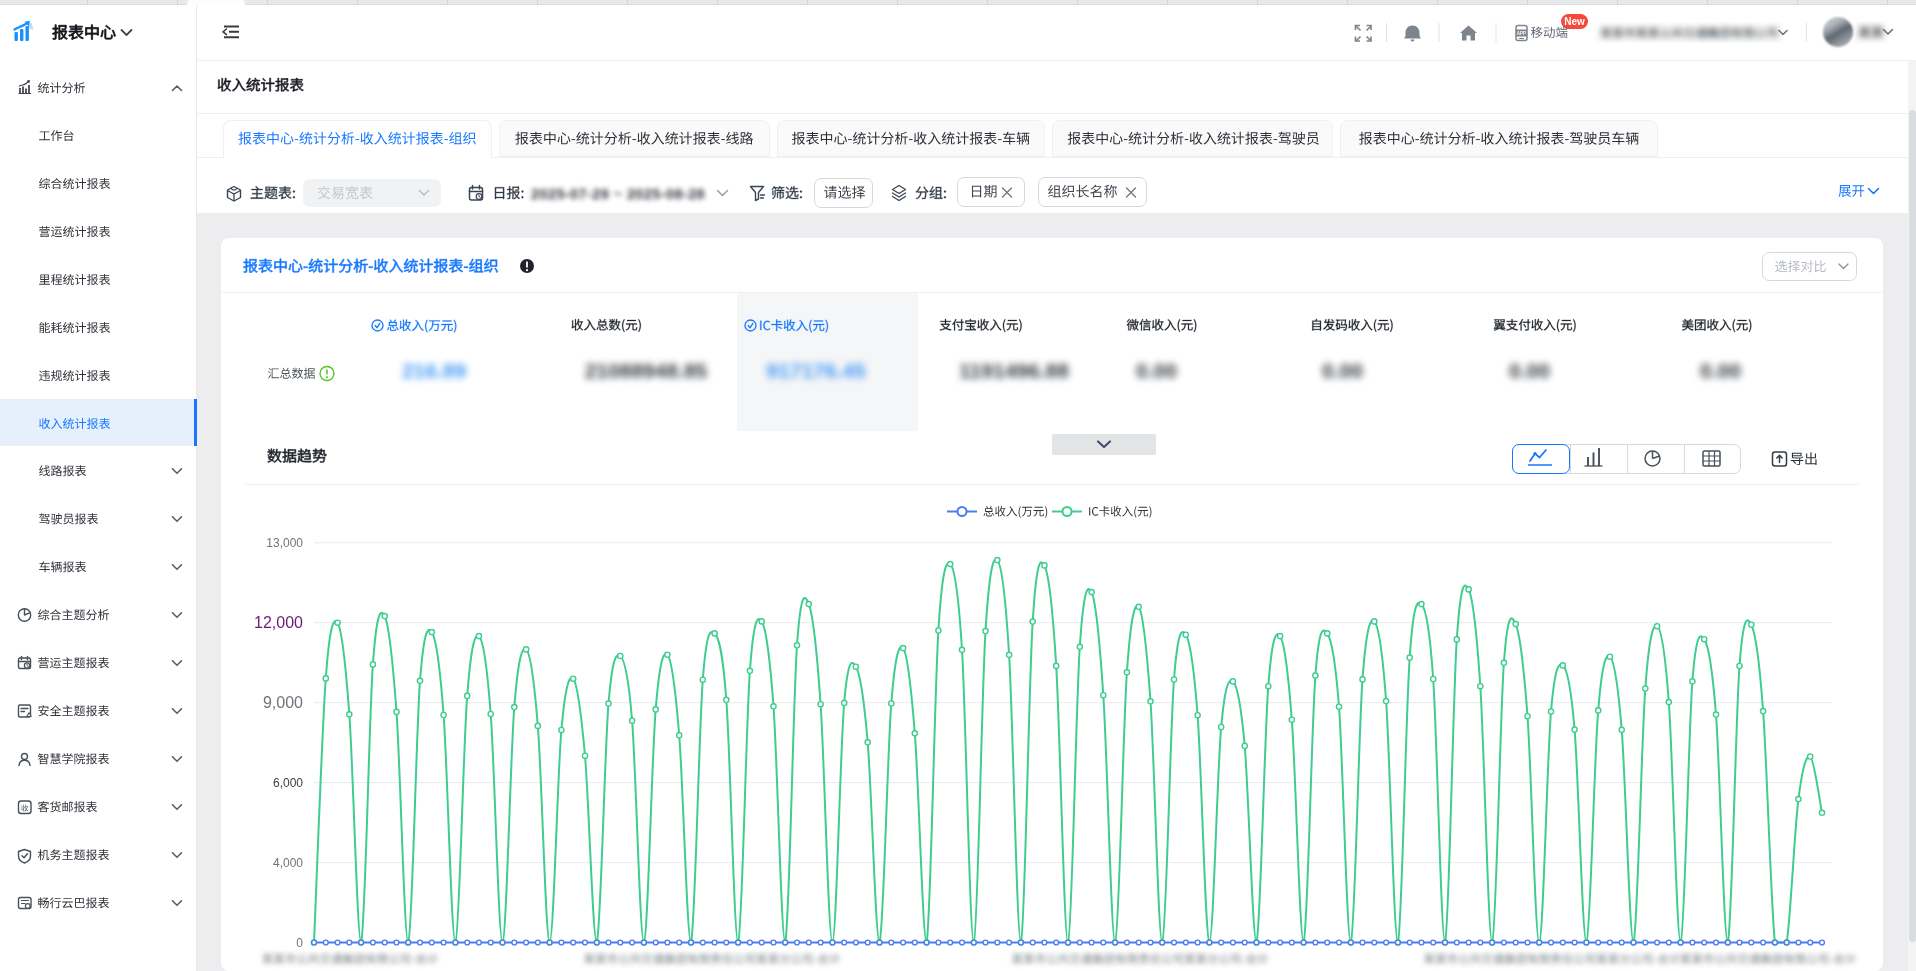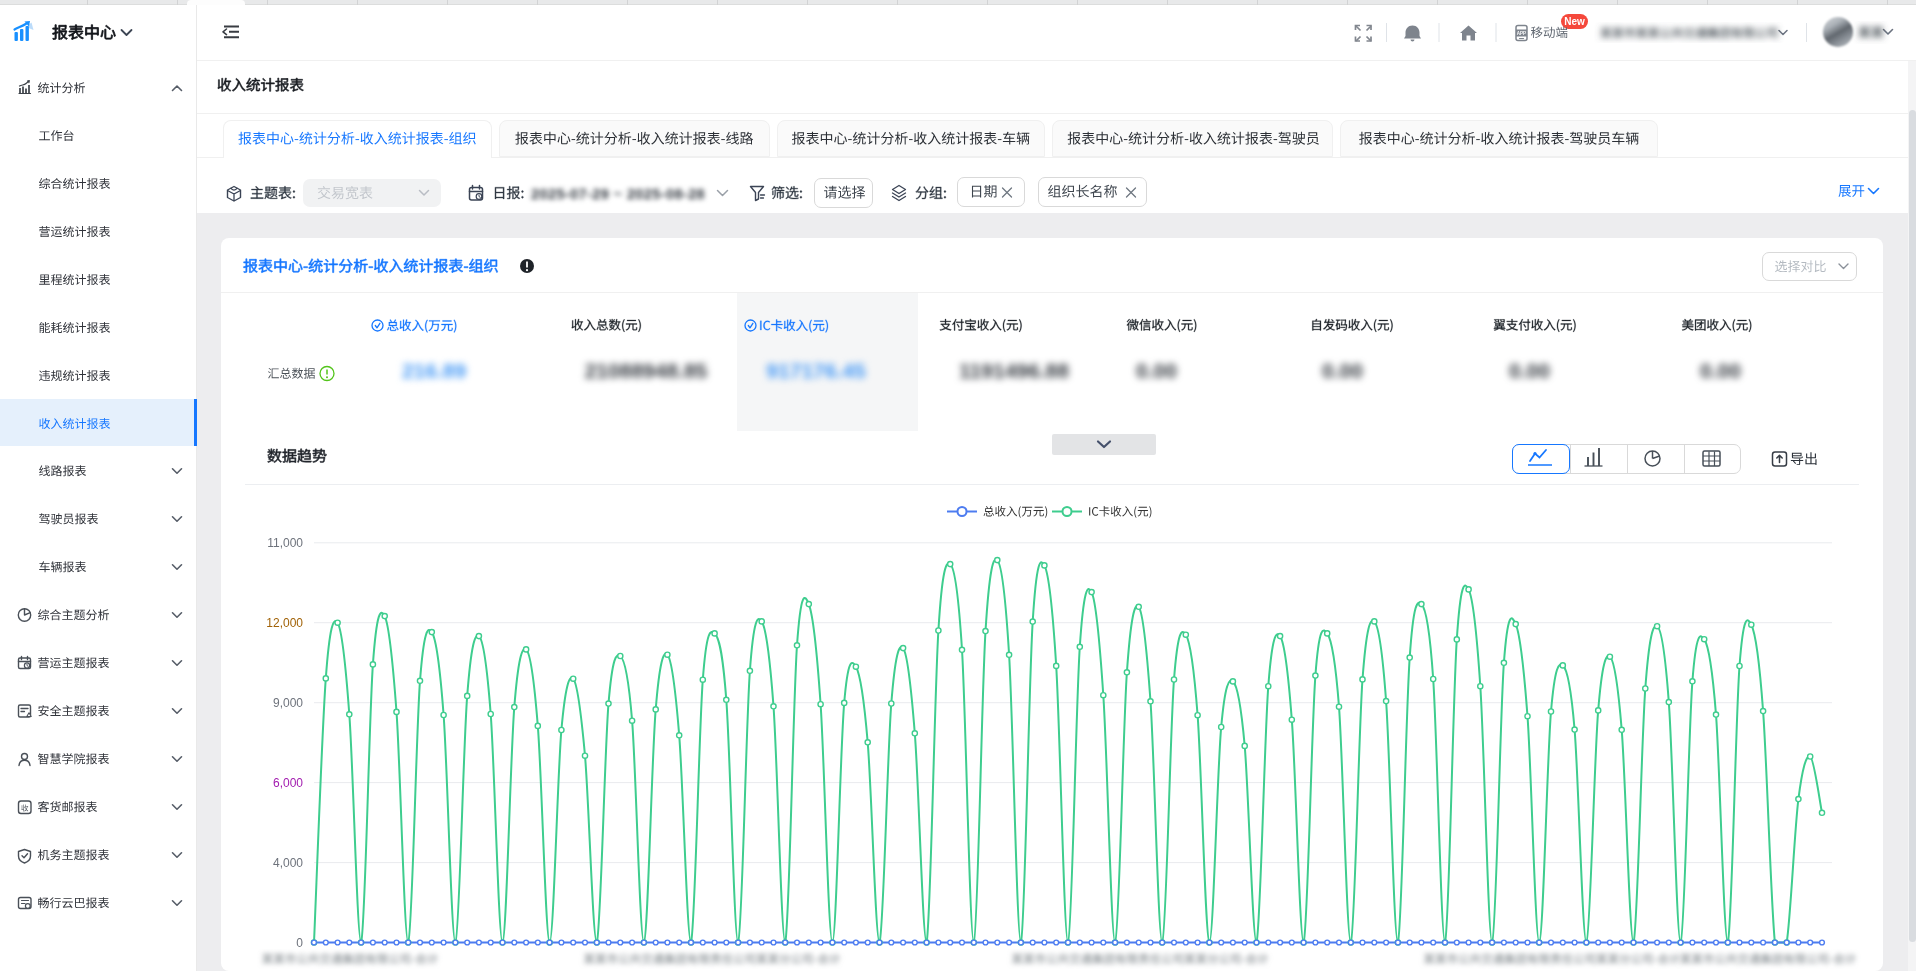--- a/index.html
+++ b/index.html
@@ -59,24 +59,24 @@
 <div class="abs blur" style="left:1308.5px;top:359px;width:68px;color:#33383f;font-size:21px;font-weight:bold;text-align:center">0.00</div>
 <div class="abs blur" style="left:1495.5px;top:359px;width:68px;color:#33383f;font-size:21px;font-weight:bold;text-align:center">0.00</div>
 <div class="abs blur" style="left:1686.5px;top:359px;width:68px;color:#33383f;font-size:21px;font-weight:bold;text-align:center">0.00</div>
 <div class="abs" style="left:1052px;top:434px;width:104px;height:21px;background:#e3e4e6;border-radius:2px"></div>
 <div class="abs" style="left:1512px;top:444px;width:229px;height:29.5px;background:#fff;border:1px solid #d9d9d9;border-radius:7px"></div>
 <div class="abs" style="left:1569.5px;top:444px;width:1px;height:29.5px;background:#d9d9d9"></div>
 <div class="abs" style="left:1626.5px;top:444px;width:1px;height:29.5px;background:#d9d9d9"></div>
 <div class="abs" style="left:1683.5px;top:444px;width:1px;height:29.5px;background:#d9d9d9"></div>
 <div class="abs" style="left:1511.5px;top:443.5px;width:58px;height:30.5px;background:#fff;border:1.4px solid #1677ff;border-radius:7px"></div>
 <div class="abs" style="left:245px;top:484px;width:1614px;height:1px;background:#eceef1"></div>
-<div class="abs" style="left:203px;top:536.8px;width:100px;text-align:right;font-size:12px;color:#6e737c;line-height:12px">11,000</div>
-<div class="abs" style="left:203px;top:616.7px;width:100px;text-align:right;font-size:12px;color:#a16207;line-height:12px">12,000</div>
-<div class="abs" style="left:203px;top:696.7px;width:100px;text-align:right;font-size:12px;color:#6e737c;line-height:12px">9,000</div>
-<div class="abs" style="left:203px;top:776.6px;width:100px;text-align:right;font-size:12px;color:#a21caf;line-height:12px">6,000</div>
+<div class="abs" style="left:203px;top:536.8px;width:100px;text-align:right;font-size:12px;color:#6e737c;line-height:12px">13,000</div>
+<div class="abs" style="left:203px;top:616.7px;width:100px;text-align:right;font-size:16px;color:#701a75;line-height:12px">12,000</div>
+<div class="abs" style="left:203px;top:696.7px;width:100px;text-align:right;font-size:16px;color:#6e737c;line-height:12px">9,000</div>
+<div class="abs" style="left:203px;top:776.6px;width:100px;text-align:right;font-size:12px;color:#404040;line-height:12px">6,000</div>
 <div class="abs" style="left:203px;top:856.6px;width:100px;text-align:right;font-size:12px;color:#6e737c;line-height:12px">4,000</div>
 <div class="abs" style="left:203px;top:936.5px;width:100px;text-align:right;font-size:12px;color:#6e737c;line-height:12px">0</div>
 <div class="abs" style="left:1823px;top:16.5px;width:30px;height:30px;border-radius:50%;background:linear-gradient(150deg,#d8dbdf 0%,#aab0b6 30%,#62686f 52%,#8a9097 72%,#c2c7cc 100%);filter:blur(0.8px)"></div>
 <div class="abs" style="left:1561px;top:13.5px;width:27px;height:15px;background:#f5483b;border-radius:8px;color:#fff;font-size:10px;font-weight:bold;text-align:center;line-height:15px;box-shadow:0 0 0 1.5px #fff">New</div>
 <div class="abs" style="left:1908px;top:61px;width:8px;height:910px;background:#f4f4f5"></div>
 <div class="abs" style="left:1908.5px;top:110px;width:7px;height:832px;background:#d9dce0;border-radius:4px"></div>
 <svg class="abs" style="left:0;top:0" width="1916" height="971" viewBox="0 0 1916 971">
     <defs>
       <filter id="b3" x="-40%" y="-40%" width="180%" height="180%">
         <feGaussianBlur stdDeviation="3.0"></feGaussianBlur>

